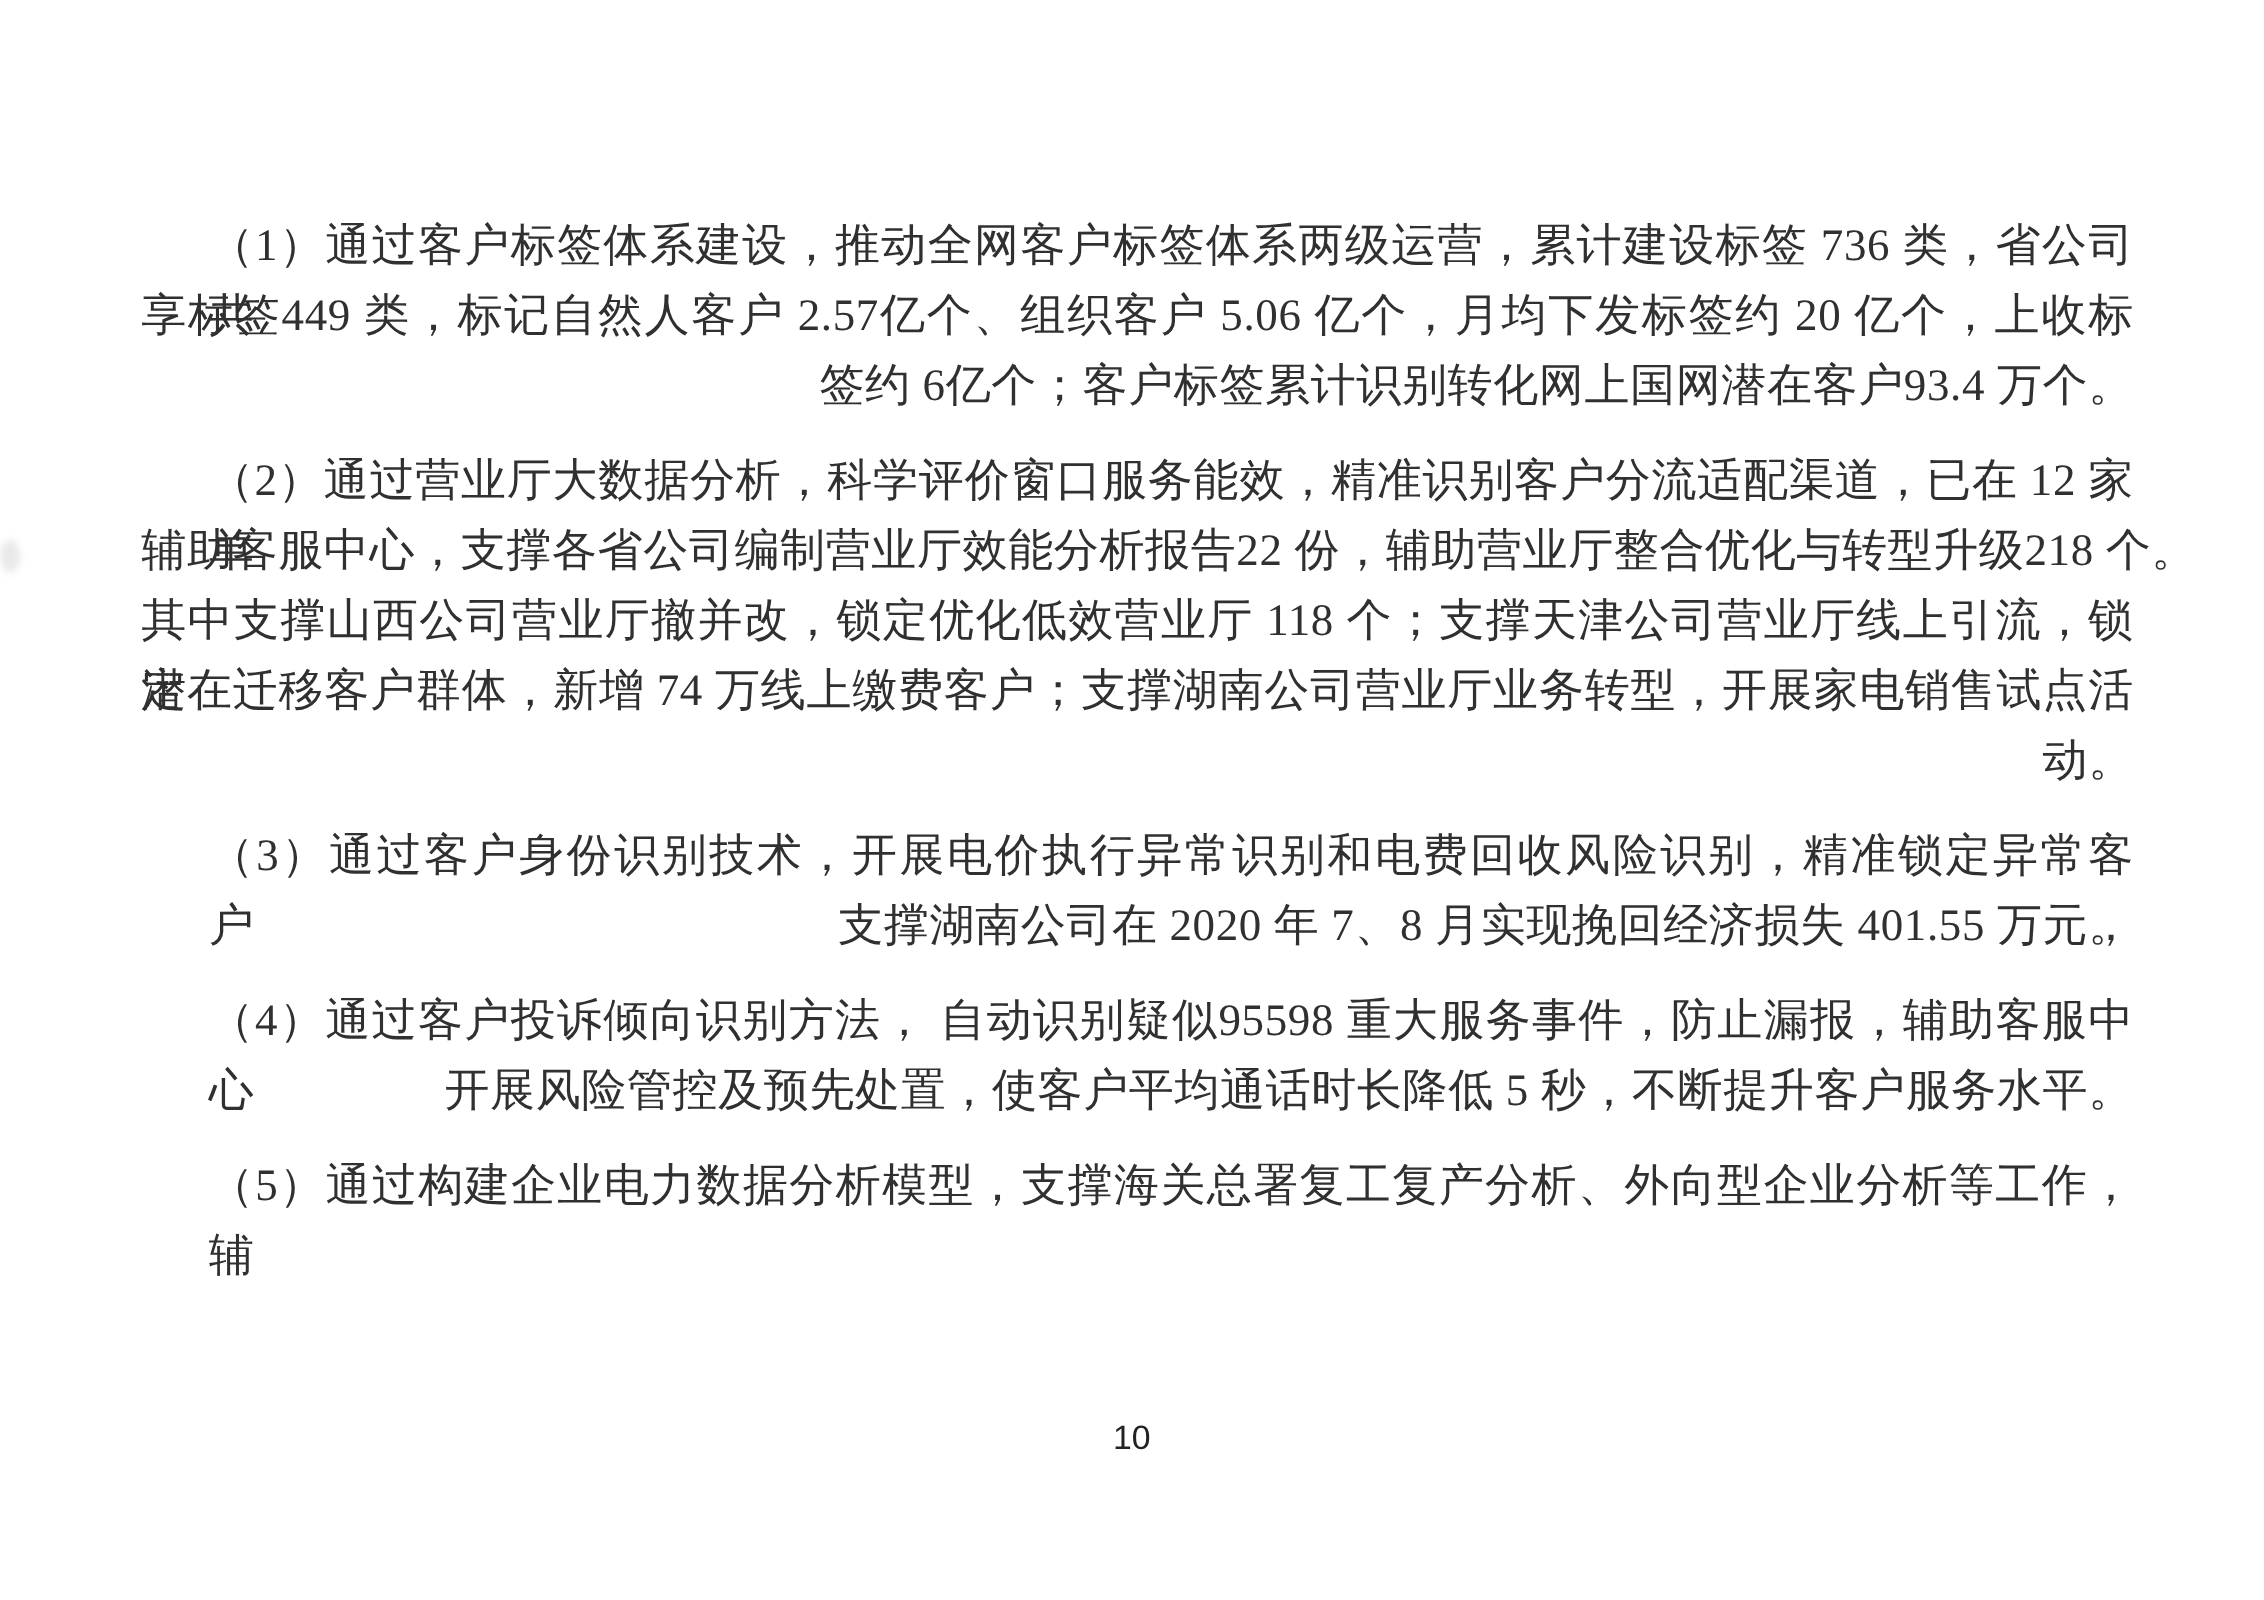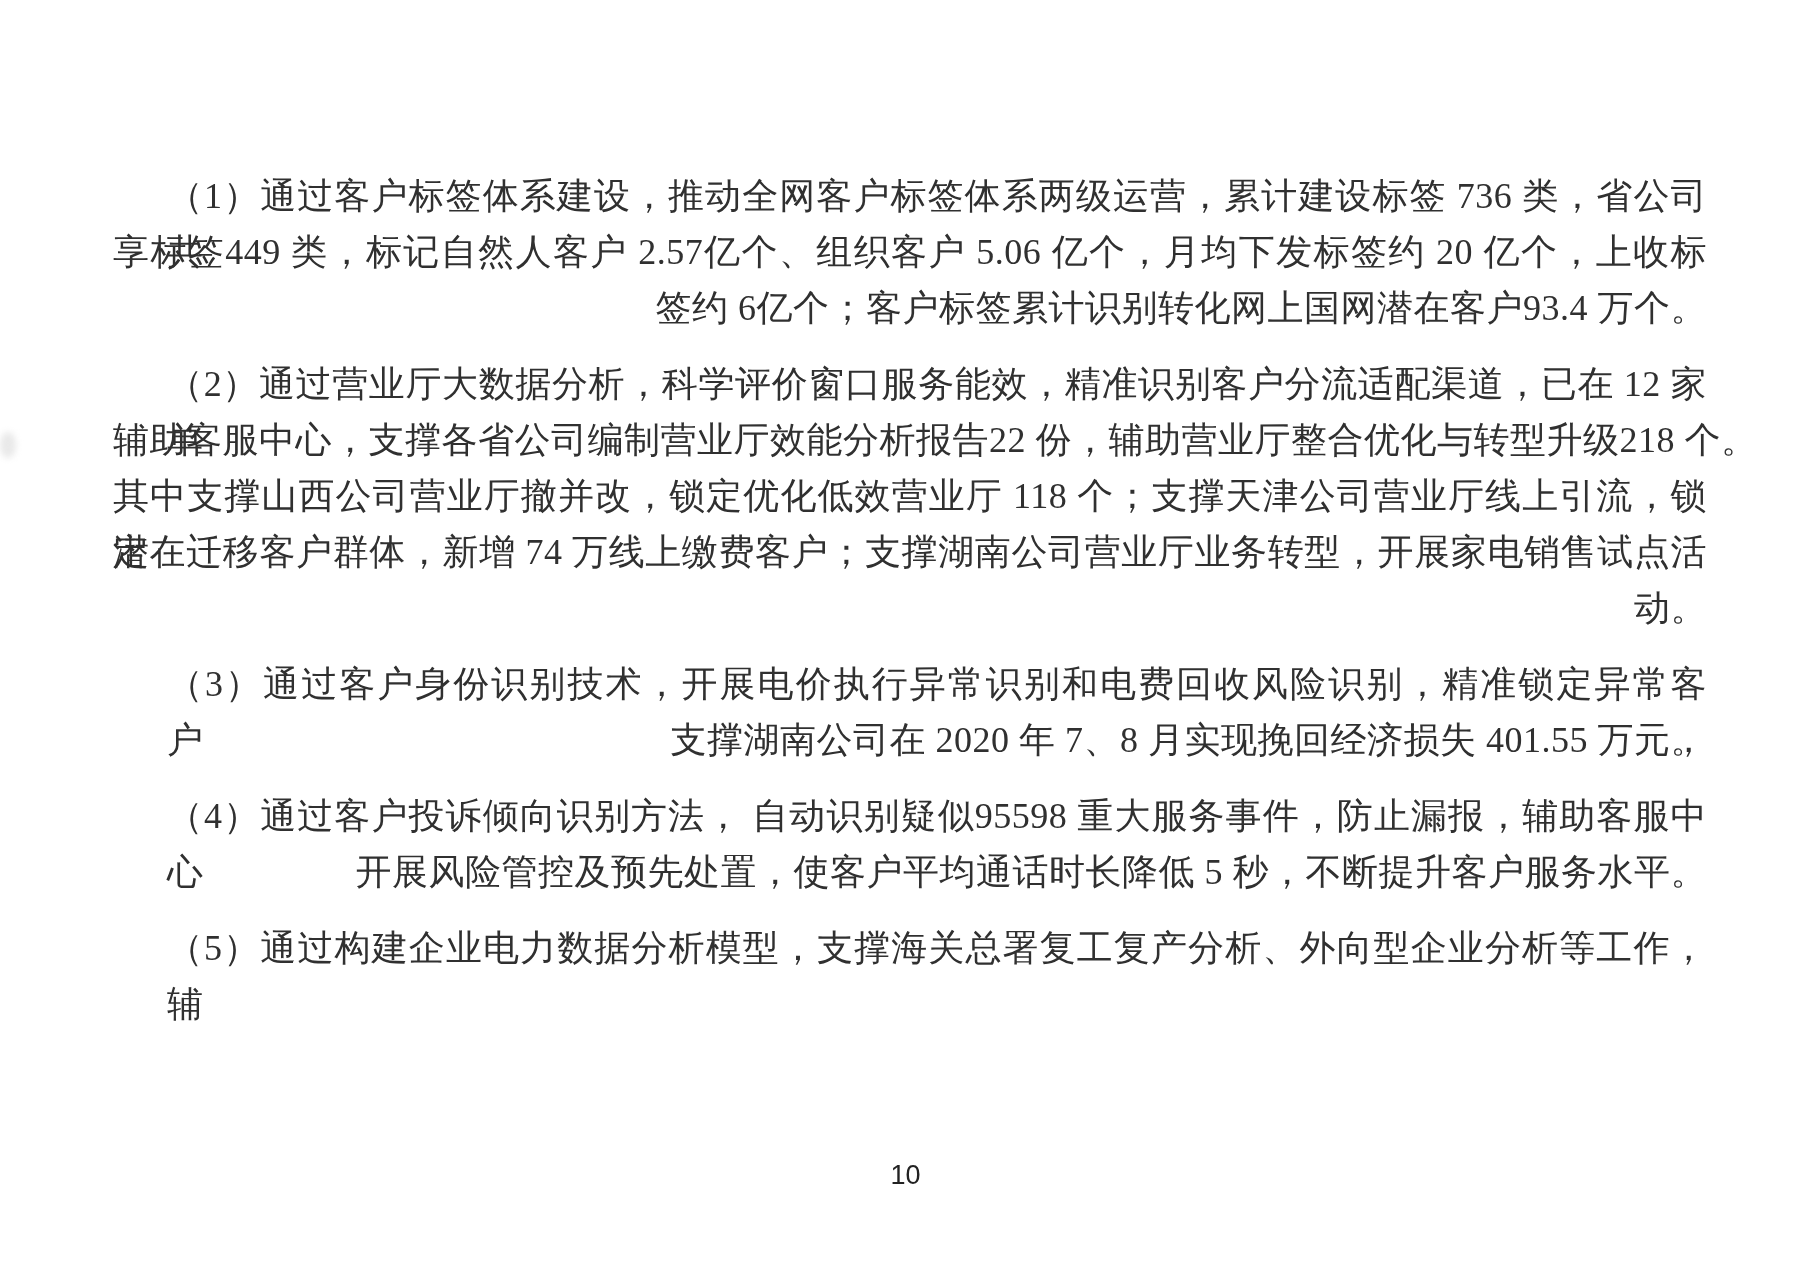--- a/index.html
+++ b/index.html
@@ -39,21 +39,21 @@
   }
   .line.stretch {
     white-space: normal;
     text-align: justify;
     text-align-last: justify;
     text-justify: inter-character;
   }
   .page-number {
     position: absolute;
     left: 0;
-    top: 1160px;
+    top: 1135px;
     width: 1811px;
     text-align: center;
     font-family: "Liberation Sans", "DejaVu Sans", sans-serif;
     font-size: 27px;
     color: #222222;
   }
   .scan-artifact {
     position: absolute;
     left: 0px;
     top: 432px;

